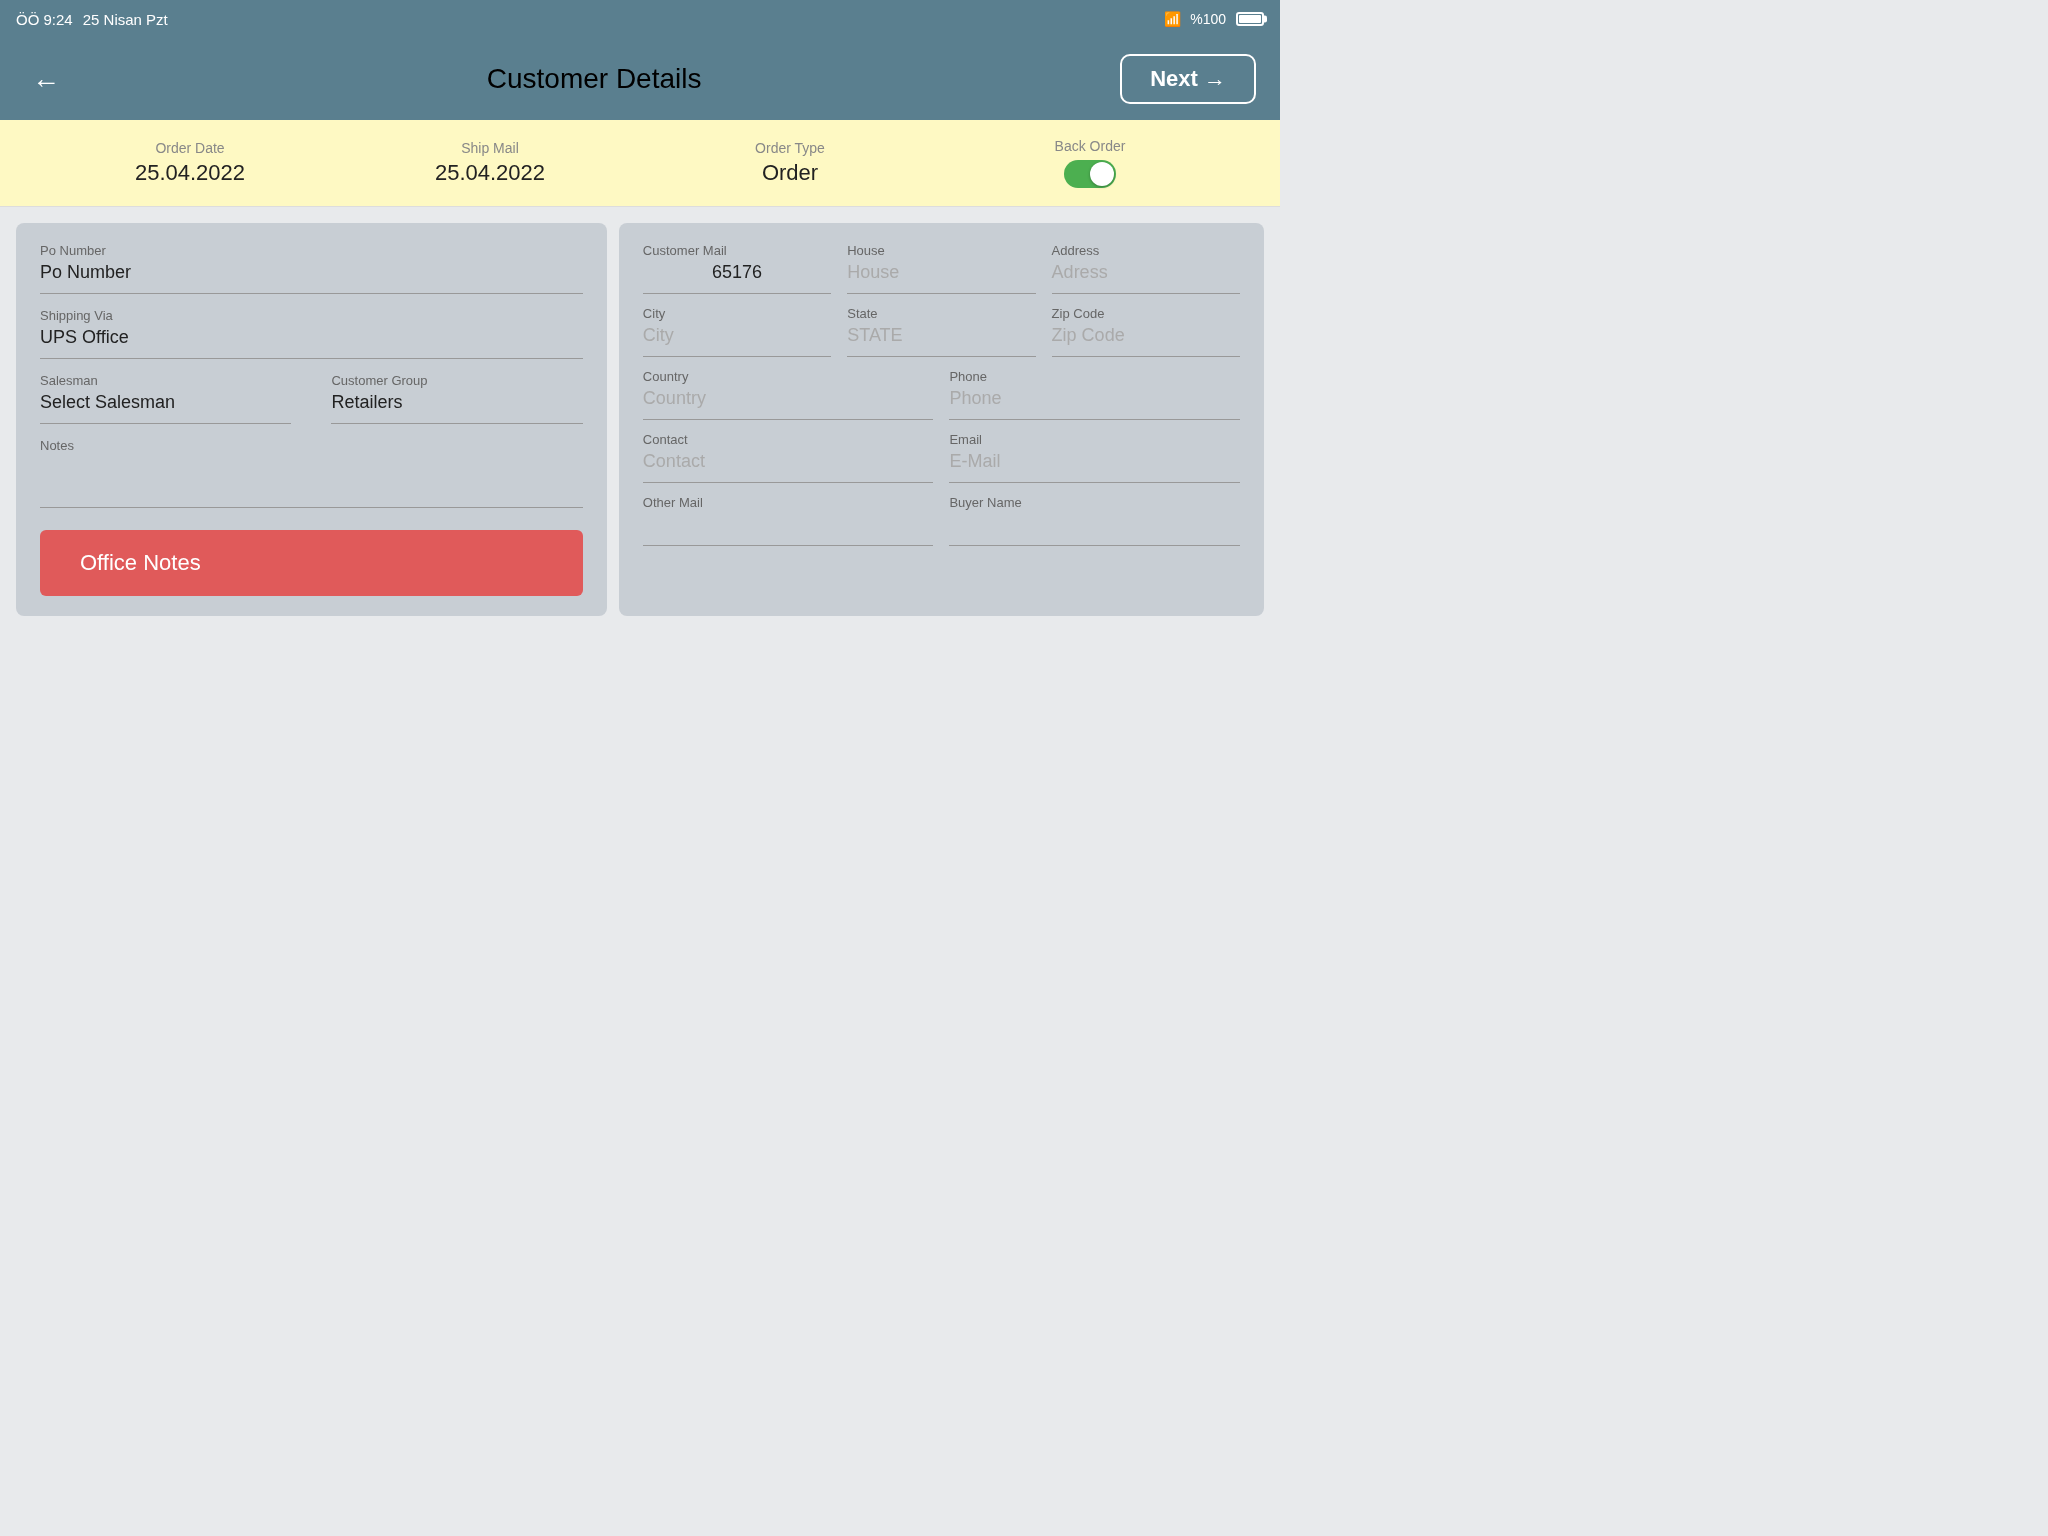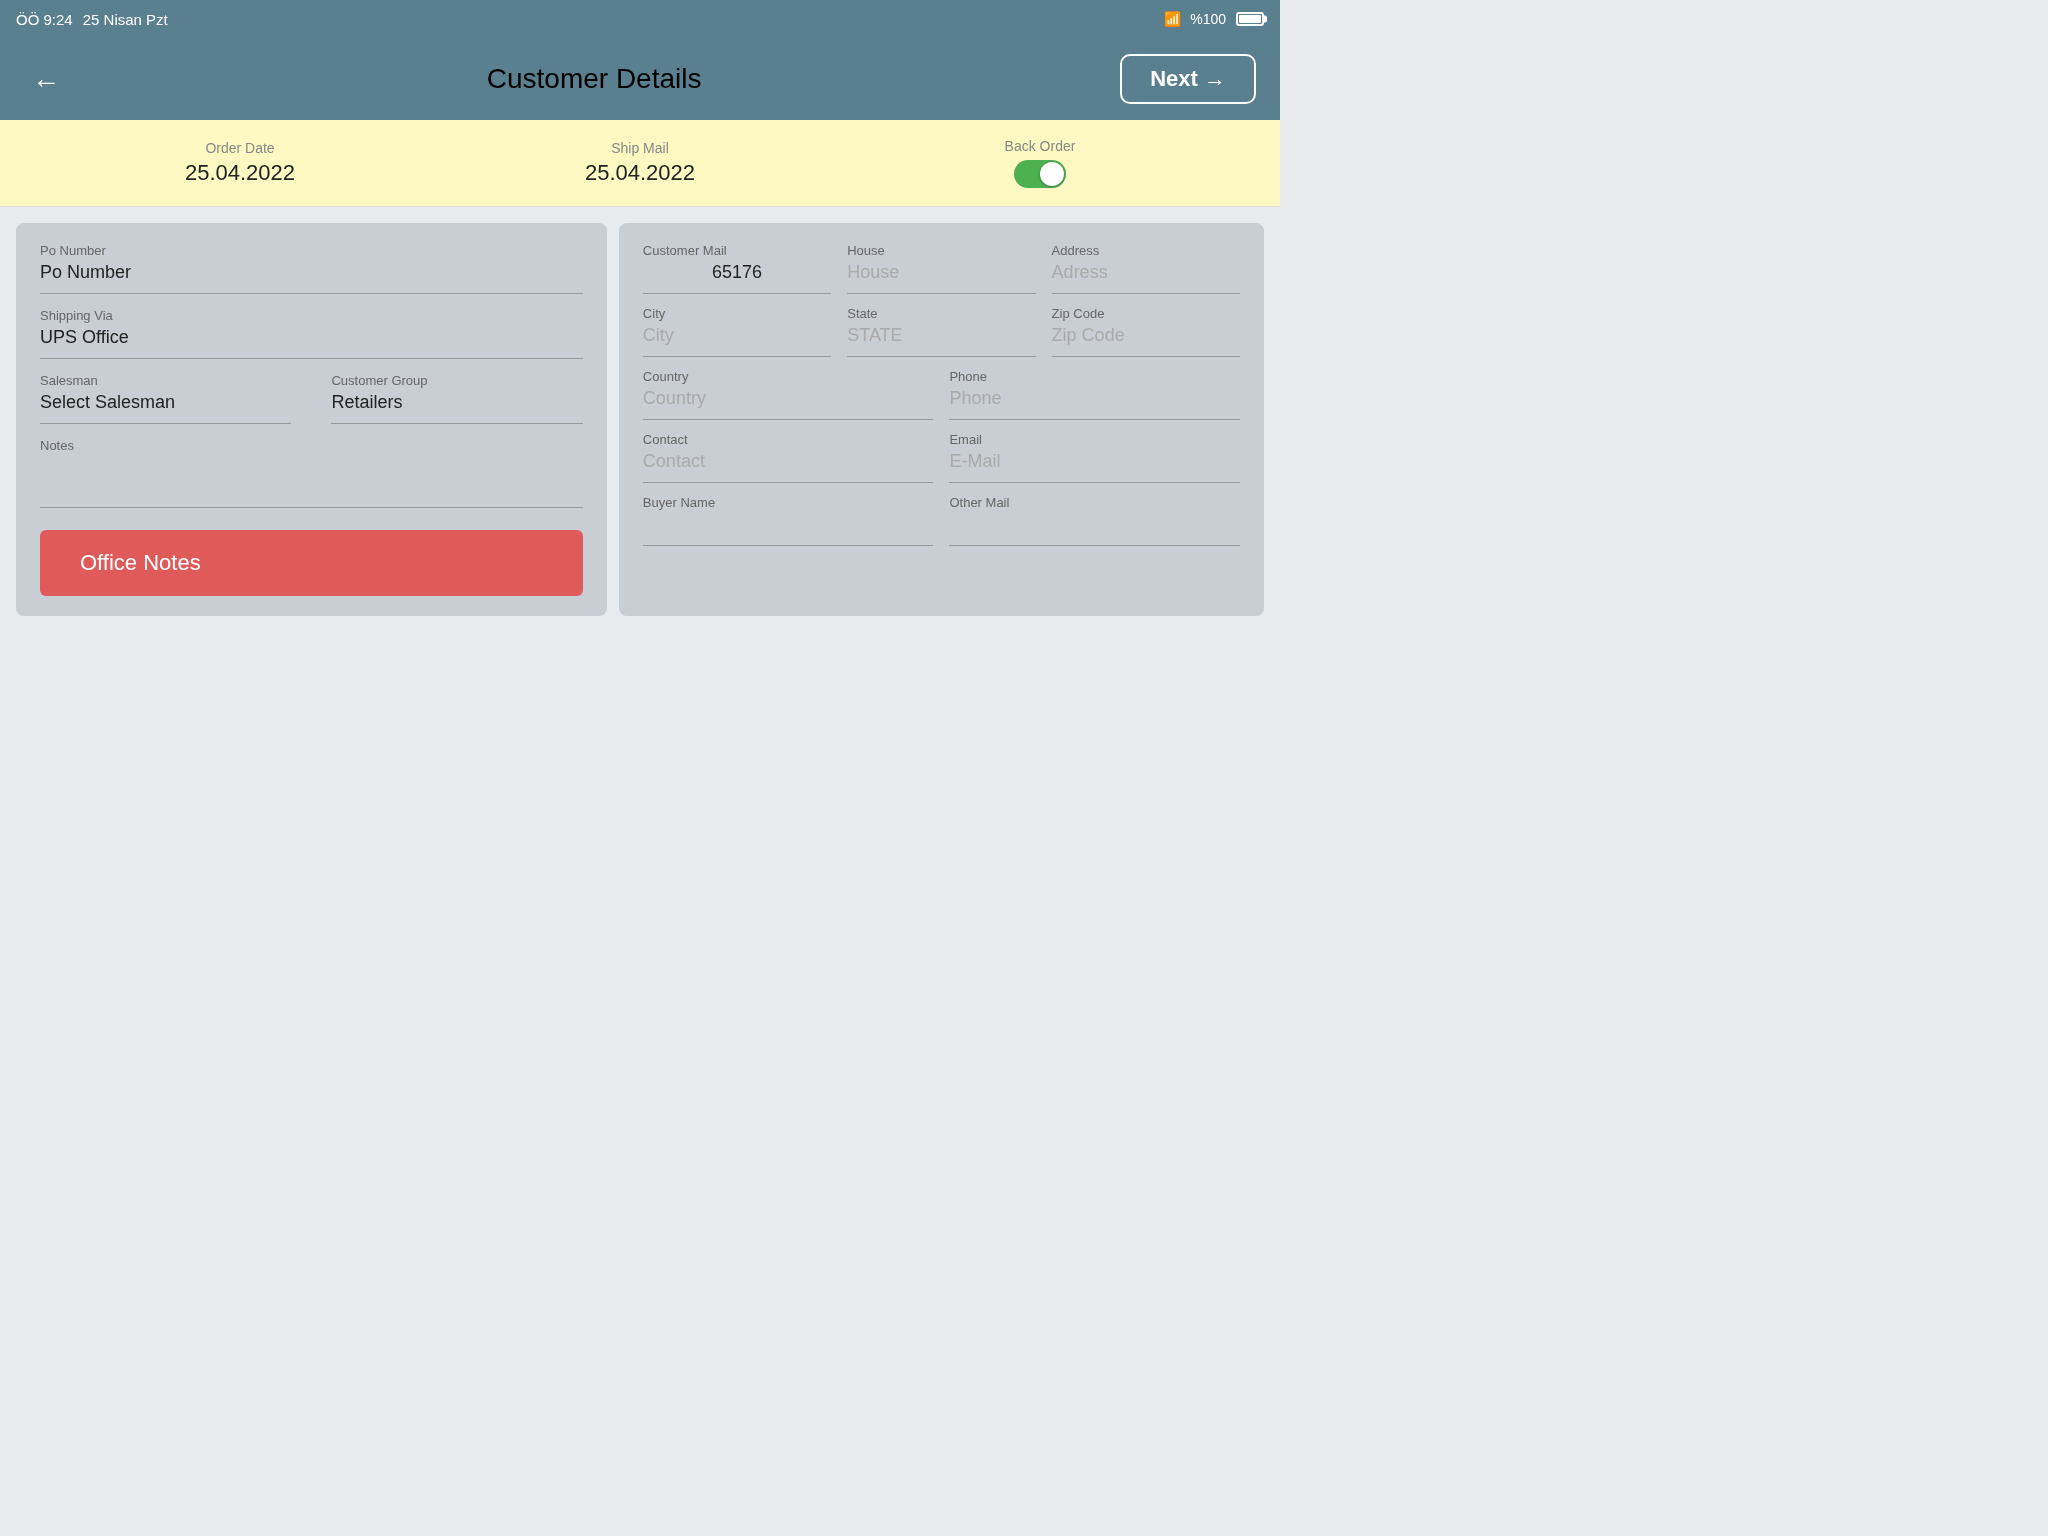--- a/index.html
+++ b/index.html
@@ -284,20 +284,24 @@
 
 <div class="date-row">
   <div class="date-group">
     <div class="date-label">Order Date</div>
     <div class="date-value">25.04.2022</div>
   </div>
   <div class="date-group">
     <div class="date-label">Ship Mail</div>
     <div class="date-value">25.04.2022</div>
   </div>
+  <div class="order-type-group">
+    <div class="date-label">Order Type</div>
+    <div class="date-value">Order</div>
+  </div>
   <div class="back-order-group">
     <div class="back-order-label">Back Order</div>
     <div class="toggle">
       <div class="toggle-knob"></div>
     </div>
   </div>
 </div>
 
 <div class="main-content">
 
@@ -381,23 +385,23 @@
         <span class="right-field-value">Contact</span>
       </div>
       <div class="right-field">
         <span class="right-field-label">Email</span>
         <span class="right-field-value">E-Mail</span>
       </div>
     </div>
 
     <div class="right-row">
       <div class="right-field">
+        <span class="right-field-label">Other Mail</span>
+        <span class="right-field-value">&nbsp;</span>
+      </div>
+      <div class="right-field">
         <span class="right-field-label">Buyer Name</span>
         <span class="right-field-value">&nbsp;</span>
       </div>
-      <div class="right-field">
-        <span class="right-field-label">Other Mail</span>
-        <span class="right-field-value">&nbsp;</span>
-      </div>
     </div>
   </div>
 
 </div>
 
 </body></html>

